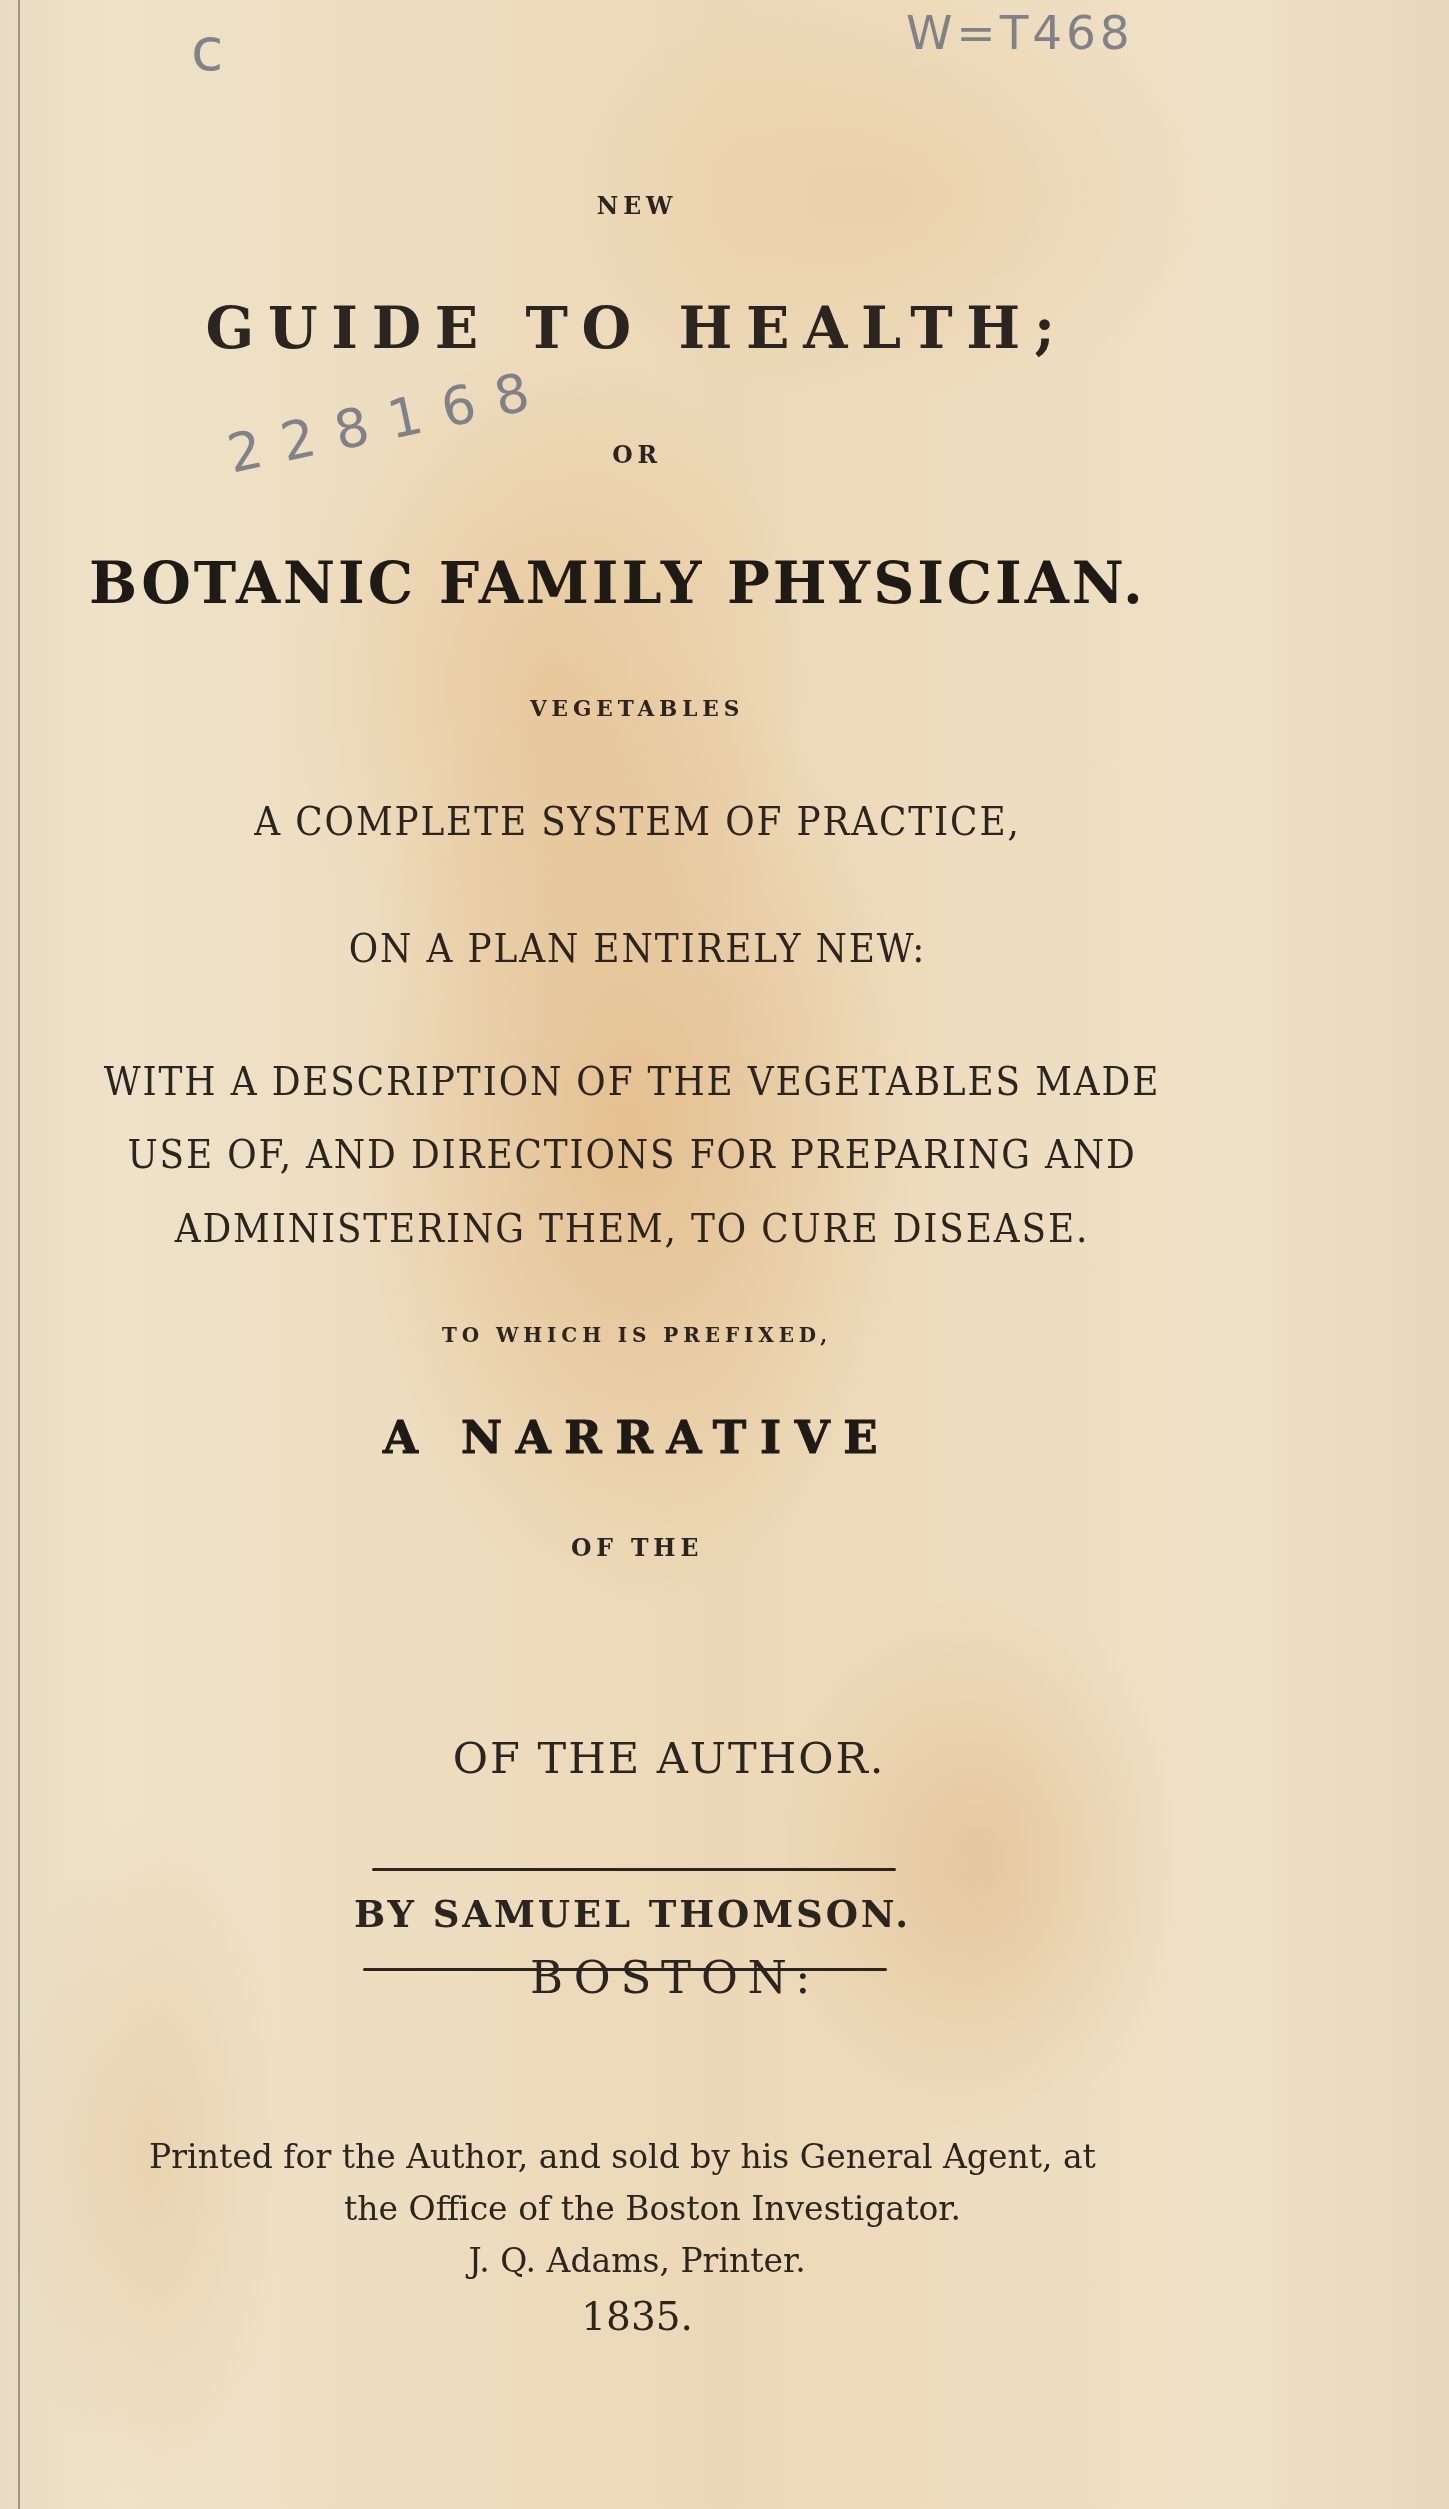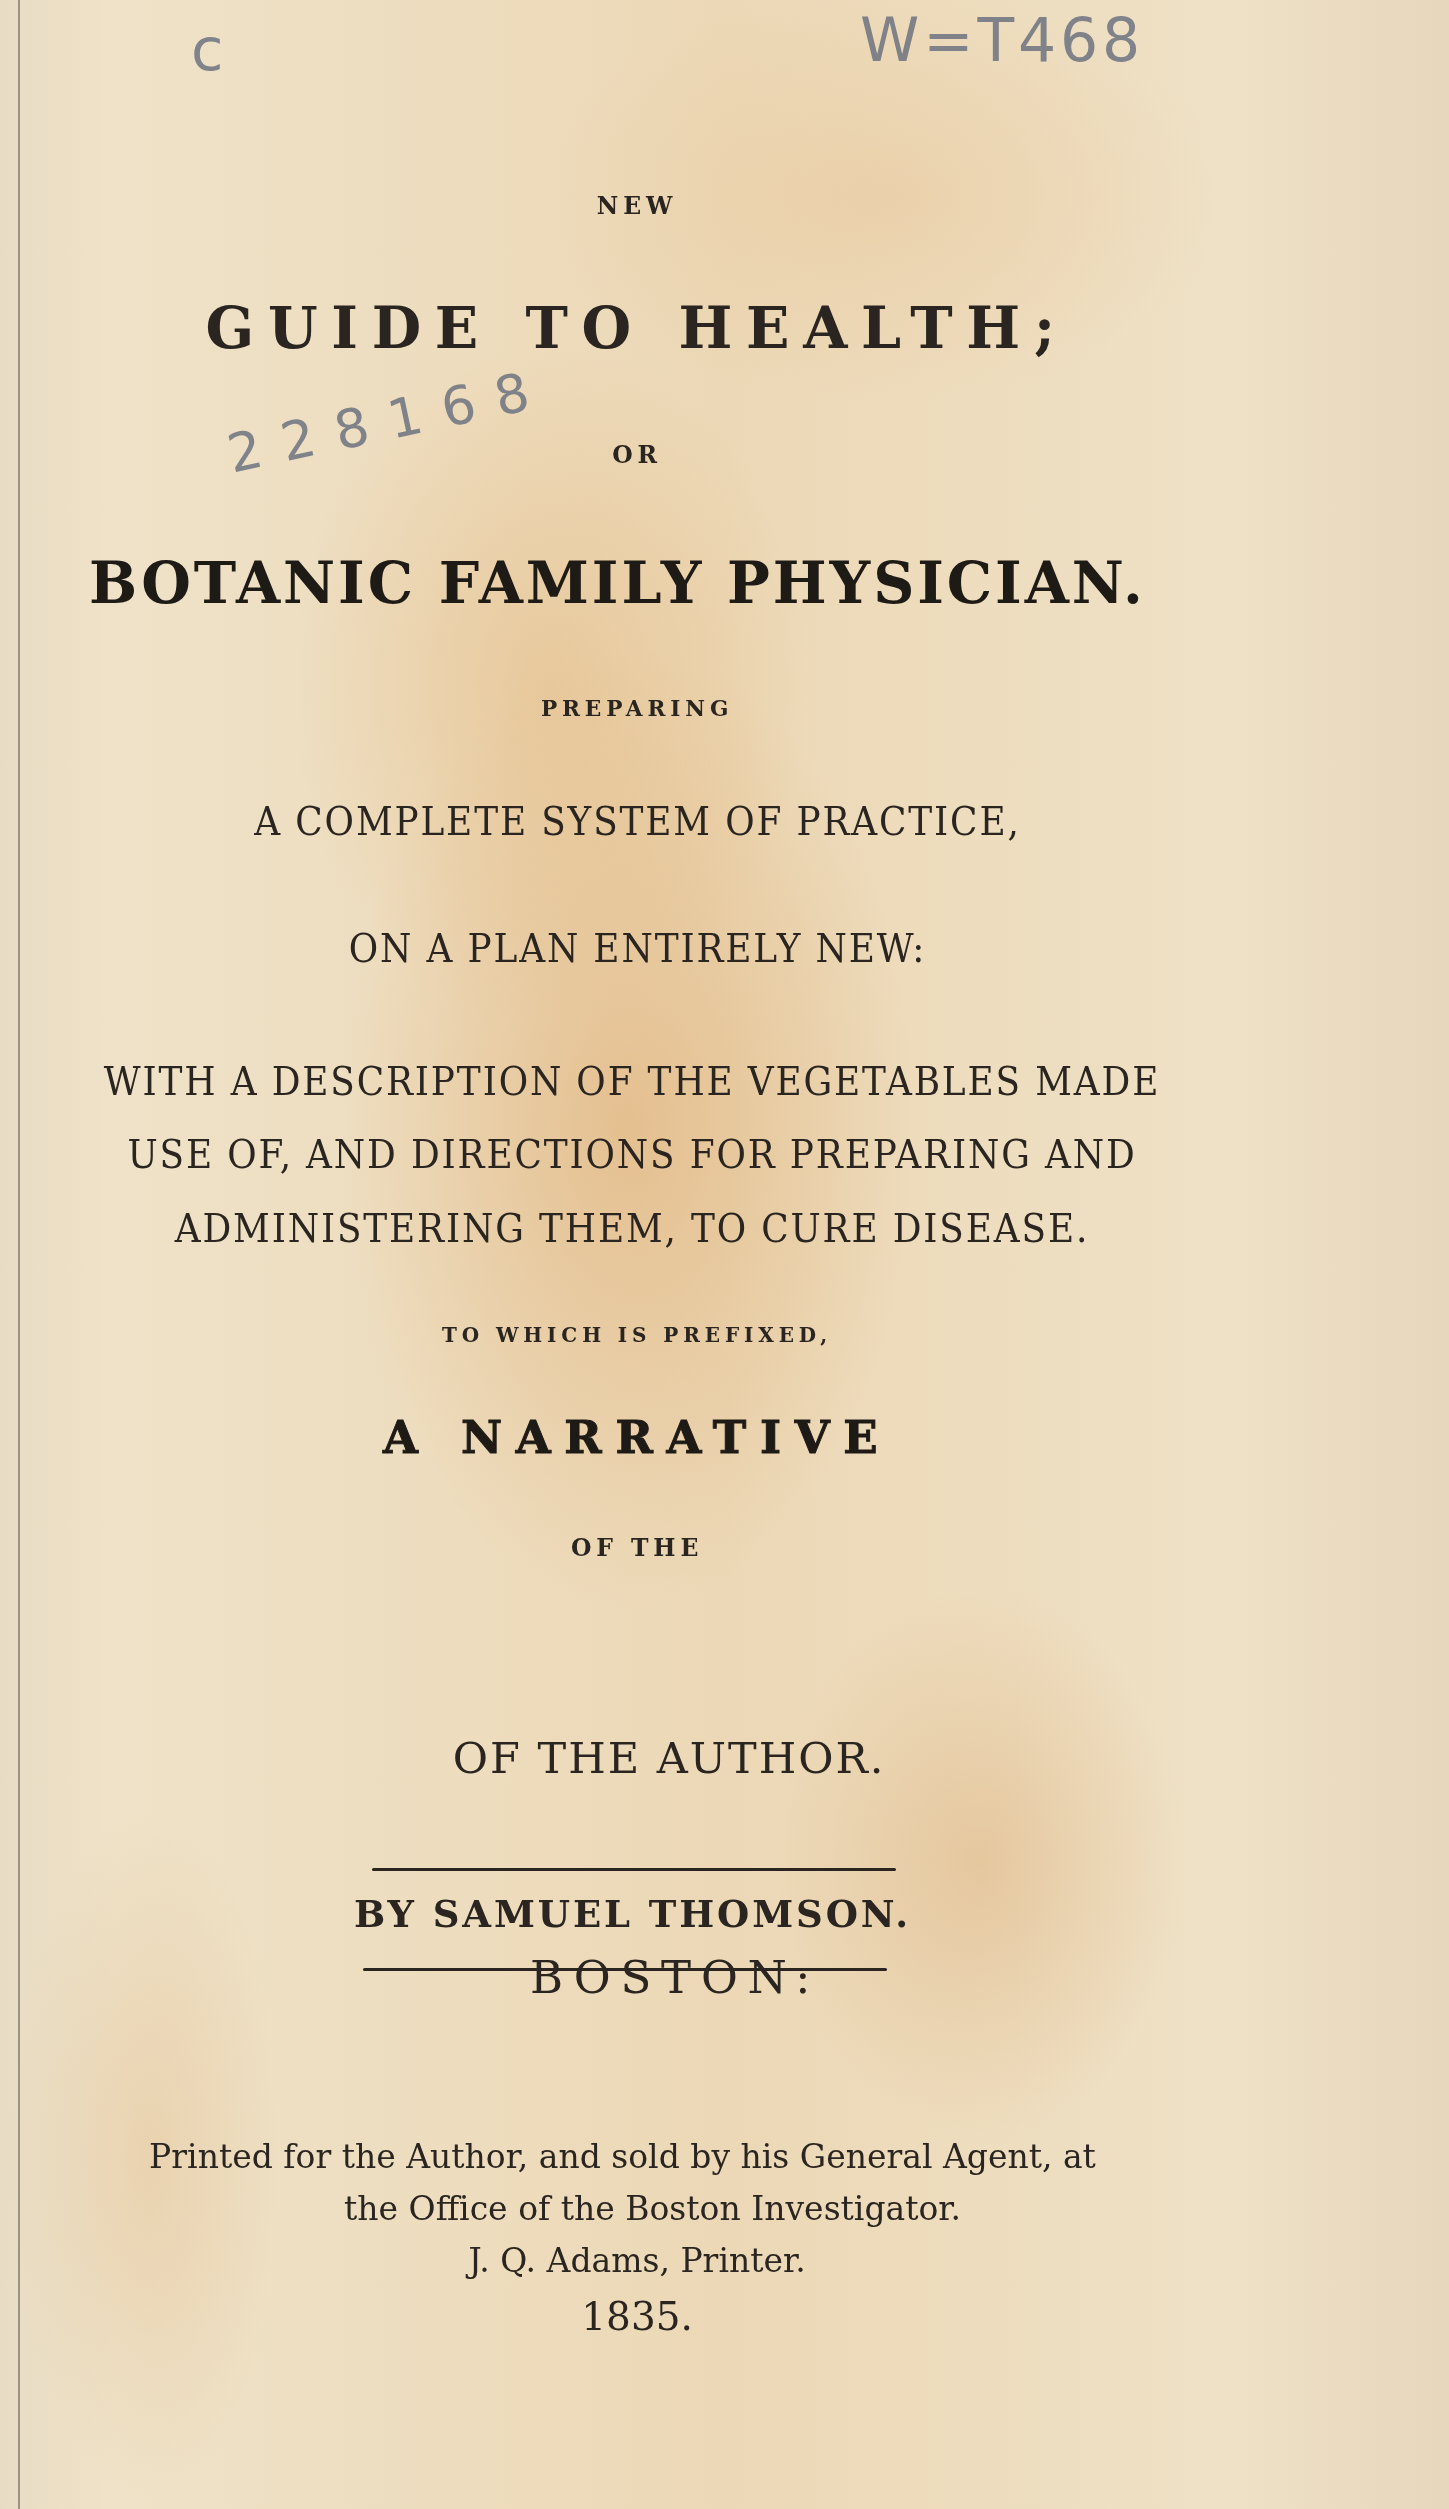--- a/index.html
+++ b/index.html
@@ -36,28 +36,28 @@
     .rule { position: absolute; height: 2.9px; background: #2a2520; border-radius: 2px; }
     .pencil { position: absolute; font-family: "DejaVu Sans", sans-serif; color: #6d7380; opacity: 0.85; }
   </style>
 </head>
 <body>
 
 <div class="page">
   <div class="spine"></div>
 
   <div class="pencil" style="left:191px; top:14.7px; font-size:59px;">c</div>
-  <div class="pencil" style="left:860px; top:4.9px; font-size:60px; letter-spacing:3.9px;">W=T468</div>
+  <div class="pencil" style="left:906px; top:4.9px; font-size:47px; letter-spacing:3.9px;">W=T468</div>
   <div class="pencil" style="left:225px; top:392px; font-size:53px; transform:rotate(-12deg); letter-spacing:2px;">2 2 8 1 6 8</div>
 
   <div class="line sc-small" style="top:192px; left:19.6px;">NEW</div>
   <div class="line guide" style="top:294px; left:19.6px;">GUIDE TO HEALTH;</div>
   <div class="line sc-small" style="top:441px; left:19.6px;">OR</div>
   <div class="line fat" style="top:549px; left:0;">BOTANIC FAMILY PHYSICIAN.</div>
-  <div class="line sc-small" style="top:696px; left:19.6px; font-size:21.6px;">PREPARING</div>
+  <div class="line sc-small" style="top:696px; left:19.6px; font-size:21.6px;">VEGETABLES</div>
   <div class="line sc-med" style="top:799px; left:19.6px;">A COMPLETE SYSTEM OF PRACTICE,</div>
   <div class="line sc-med" style="top:926px; left:19.6px;">ON A PLAN ENTIRELY NEW:</div>
   <div class="line sc-med" style="top:1059px; left:0; width:1264px;">WITH A DESCRIPTION OF THE VEGETABLES MADE</div>
   <div class="line sc-med" style="top:1132px; left:0; width:1264px;">USE OF, AND DIRECTIONS FOR PREPARING AND</div>
   <div class="line sc-med" style="top:1206px; left:0; width:1264px;">ADMINISTERING THEM, TO CURE DISEASE.</div>
   <div class="line sc-small" style="top:1323px; left:19.6px; font-size:20px;">TO WHICH IS PREFIXED,</div>
   <div class="line narr" style="top:1411px; left:19.6px;">A NARRATIVE</div>
   <div class="line sc-small" style="top:1534px; left:19.6px;">OF THE</div>
   <div class="line author" style="top:1733px; left:19.6px;margin-left:32px;">OF THE AUTHOR.</div>
 

